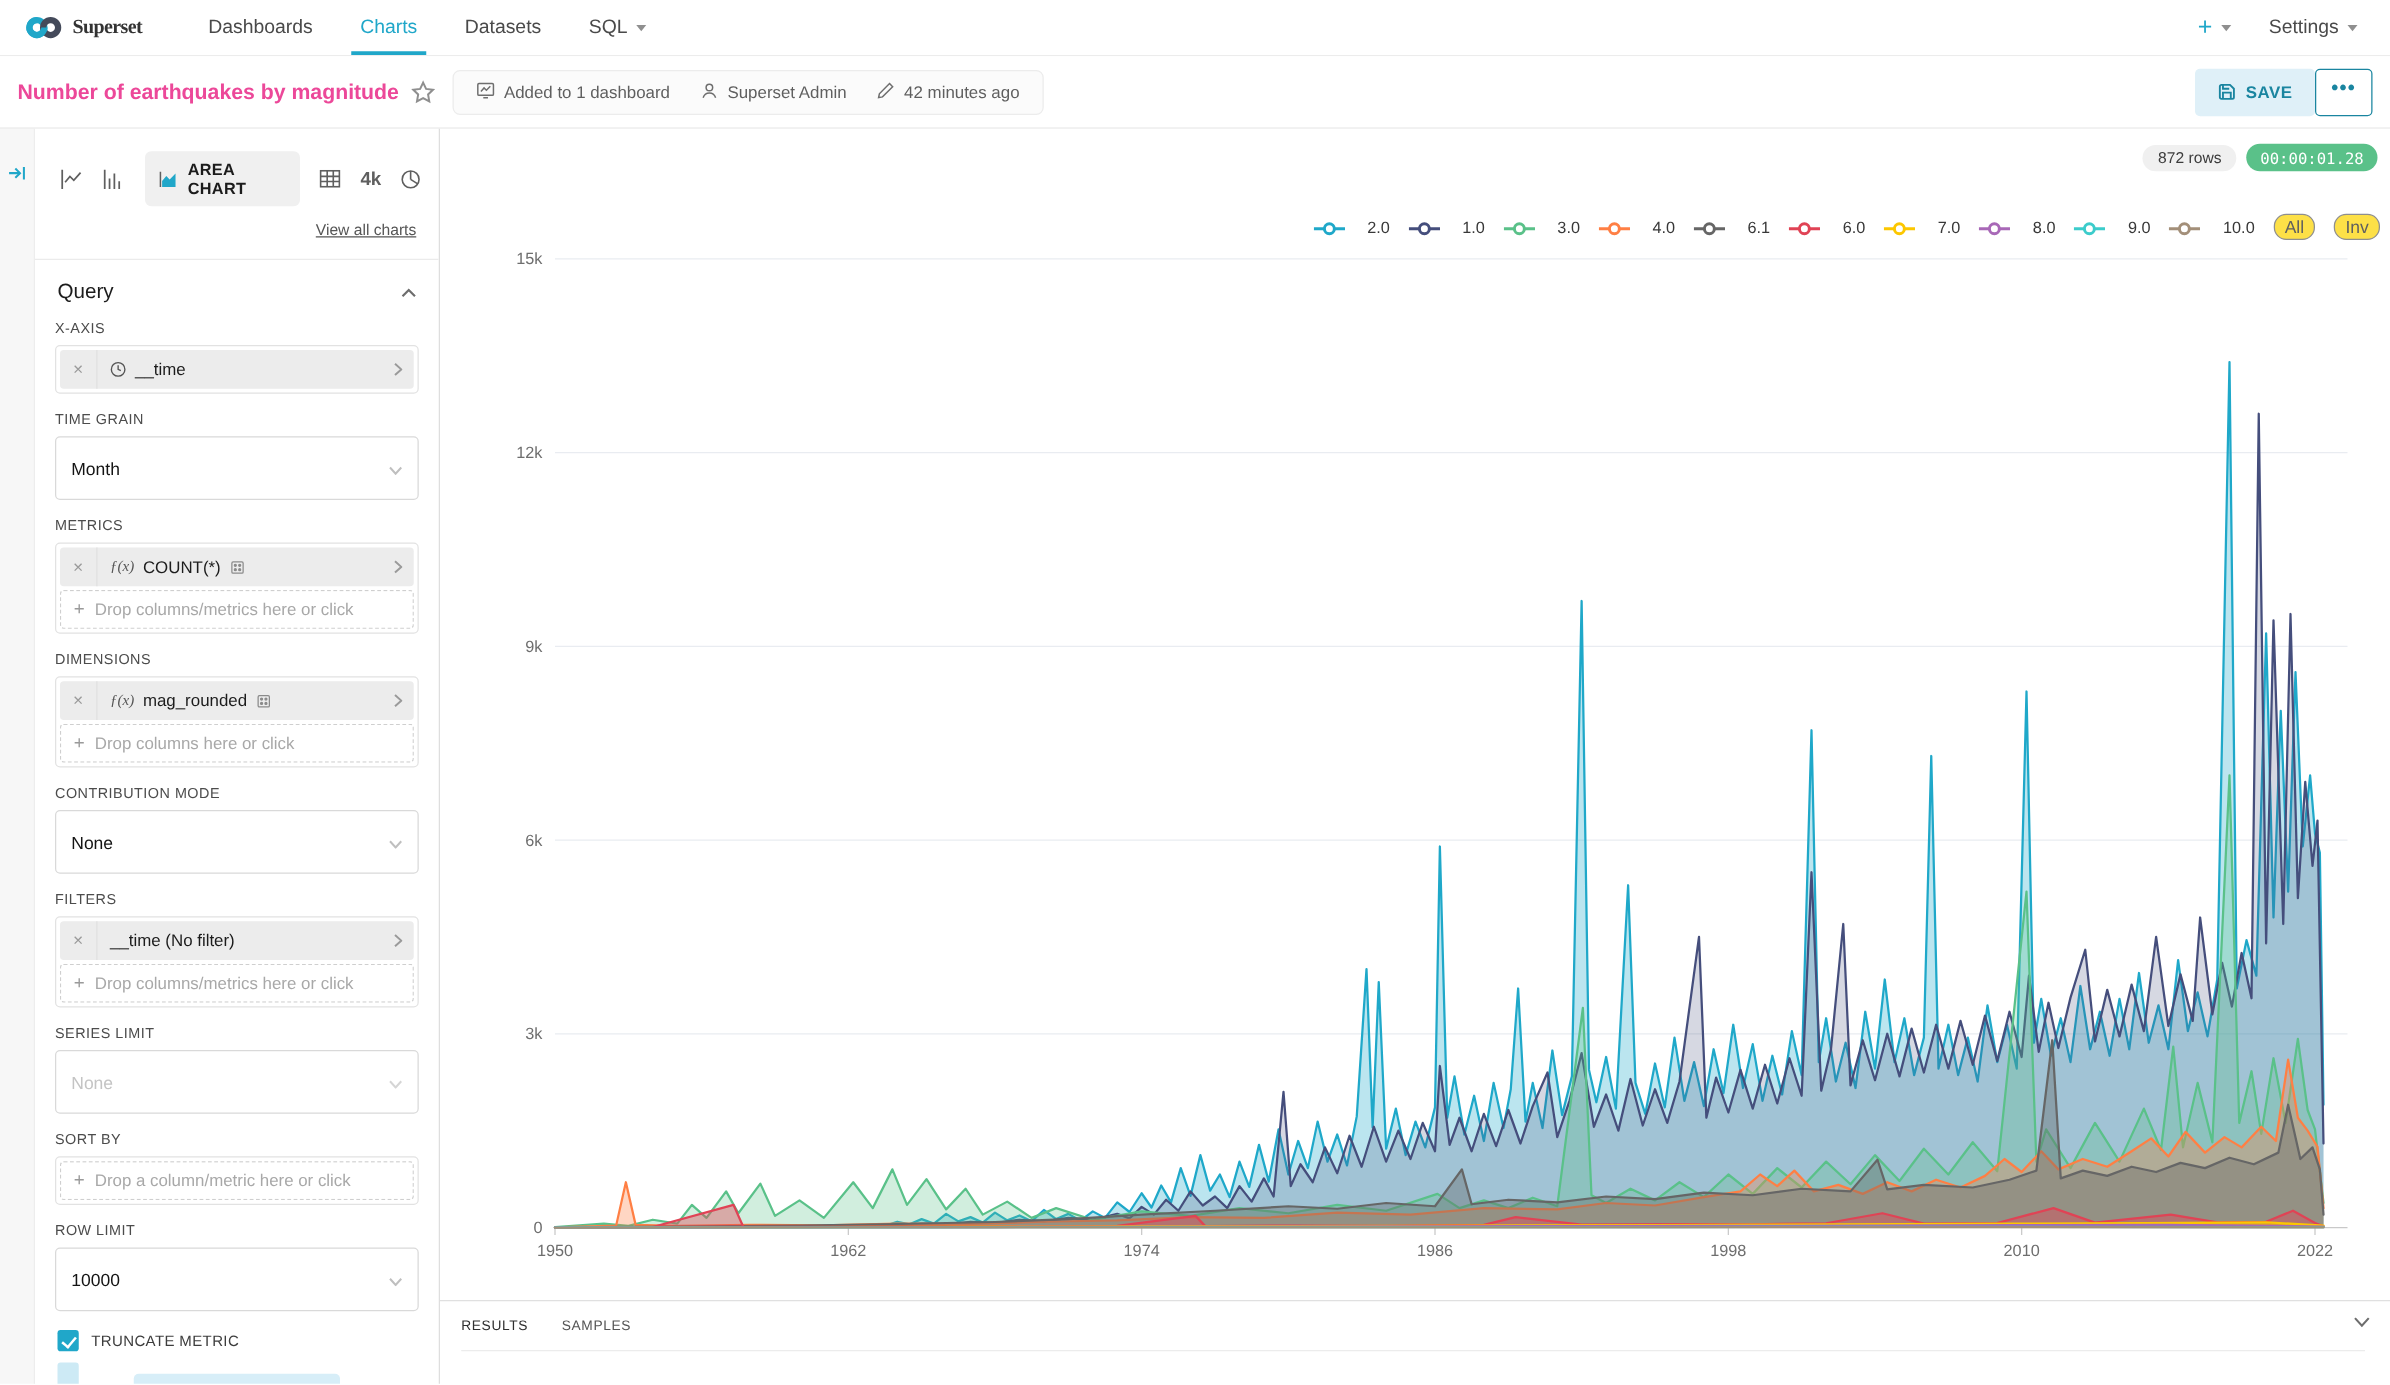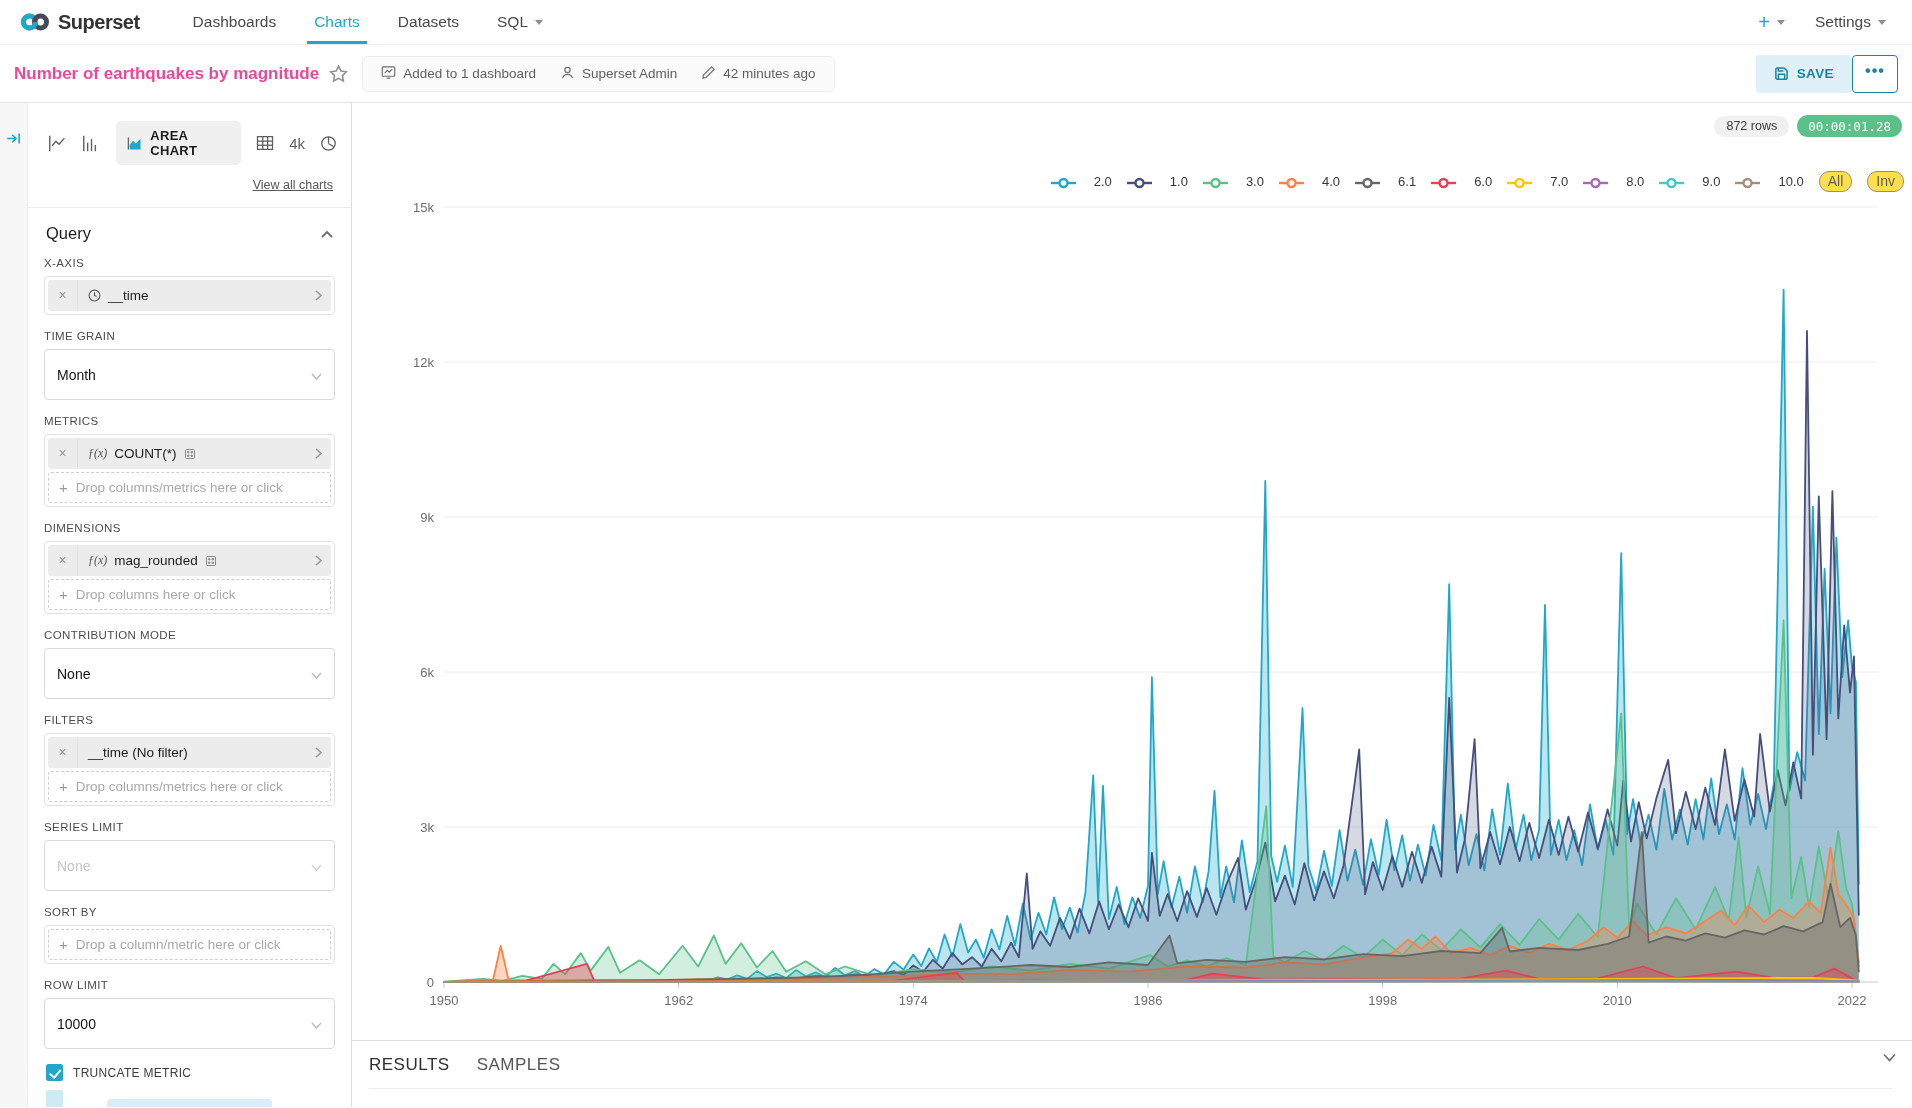--- a/index.html
+++ b/index.html
@@ -3,21 +3,21 @@
 <meta charset="utf-8">
 <style>
   * { margin:0; padding:0; box-sizing:border-box; }
   html,body { width:1912px; height:1108px; overflow:hidden; background:#fff;
     font-family:"Liberation Sans", sans-serif; color:#333; }
 
   
   .navbar { height:45px; display:flex; align-items:stretch; background:#fff;
     border-bottom:1px solid #ececec; padding-left:20px; }
   .brand { display:flex; align-items:center; gap:8px; margin-right:34px; }
-  .brand-name { font-size:20px; font-weight:bold; color:#333; letter-spacing:-0.5px; }
+  .brand-name { font-size:16px; font-weight:bold; color:#333; letter-spacing:-0.5px;font-family:Liberation Serif, serif; }
   .nav-items { display:flex; align-items:stretch; }
   .nav-item { display:flex; align-items:center; padding:0 19px; font-size:15.5px;
     color:#4a4a4a; cursor:pointer; position:relative; }
   .nav-item.active { color:#20A7C9; }
   .nav-item.active::after { content:""; position:absolute; left:12px; right:12px;
     bottom:0; height:3px; background:#20A7C9; }
   .caret { display:inline-block; width:0; height:0; border-left:4.5px solid transparent;
     border-right:4.5px solid transparent; border-top:5px solid #8f8f8f; margin-left:7px; }
   .nav-right { margin-left:auto; display:flex; align-items:center; gap:30px; padding-right:26px; }
   .plus-btn { color:#20A7C9; font-size:20px; display:flex; align-items:center; cursor:pointer; }
@@ -51,21 +51,21 @@
   .panel-tab { flex:1; text-align:center; padding:15px 0 13px; font-size:13.5px;
     color:#454545; cursor:pointer; position:relative; }
   .panel-tab.active::after { content:""; position:absolute; left:0; right:0; bottom:-1px;
     height:2.5px; background:#324458; }
 
   .viz-row { display:flex; align-items:center; gap:15px; padding:18px 14px 0 20px; }
   .viz-pill { display:flex; align-items:center; gap:7px; background:#f0f0f0;
     border-radius:5px; padding:7px 11px; cursor:pointer; }
   .viz-pill-label { font-size:13px; font-weight:bold; color:#1c1c1c; letter-spacing:0.3px; }
   .viz-icon { display:flex; cursor:pointer; }
-  .bignum-icon { font-size:15px; font-weight:normal; color:#5f5f5f; cursor:pointer; }
+  .bignum-icon { font-size:15px; font-weight:bold; color:#5f5f5f; cursor:pointer; }
   .view-all { text-align:right; padding:10px 18px 14px 0; }
   .view-all a { font-size:12.5px; color:#565656; }
   .panel-divider { border:none; border-top:1px solid #ebebeb; margin:0; }
 
   .panel-scroll { padding:0 16px; flex:1; }
   .query-head { display:flex; align-items:center; justify-content:space-between;
     padding:16px 2px 14px 2px; }
   .query-title { font-size:16.5px; color:#1c1c1c; }
 
   .ctl { margin-bottom:15px; }
@@ -113,21 +113,21 @@
   .legend-item { display:flex; align-items:flex-end; gap:18px; cursor:pointer; }
   .legend-label { font-size:13px; color:#383838; }
   .legend-btn { border:1px solid #8f8f8f; border-radius:10px; padding:1px 8px 2px;
     font-size:14px; color:#5f5f5f; cursor:pointer; background:#fde047; }
   #chart-svg { position:absolute; left:0; top:0; }
   #chart-svg text.tick { font-family:"Liberation Sans", sans-serif; font-size:13px; fill:#6e6e6e; }
 
   .results-bar { border-top:1px solid #e0e0e0; height:67px; padding:14px 20px 0 17px;
     position:relative; }
   .results-tabs { display:flex; gap:27px; padding-bottom:13px; border-bottom:1px solid #ececec; }
-  .results-tab { font-size:17px; letter-spacing:0.5px; color:#565656; cursor:pointer; }
+  .results-tab { font-size:11px; letter-spacing:0.5px; color:#565656; cursor:pointer; }
   .results-tab.active { color:#2f2f2f; }
   .results-chevron { position:absolute; right:16px; top:12px; cursor:pointer; display:flex; }
 </style>
 </head>
 <body>
 
 <div class="navbar">
   <div class="brand">
     <svg width="30" height="20" viewBox="0 0 30 20">
       <circle cx="9.5" cy="10" r="6" fill="none" stroke="#20A7C9" stroke-width="5"></circle>

